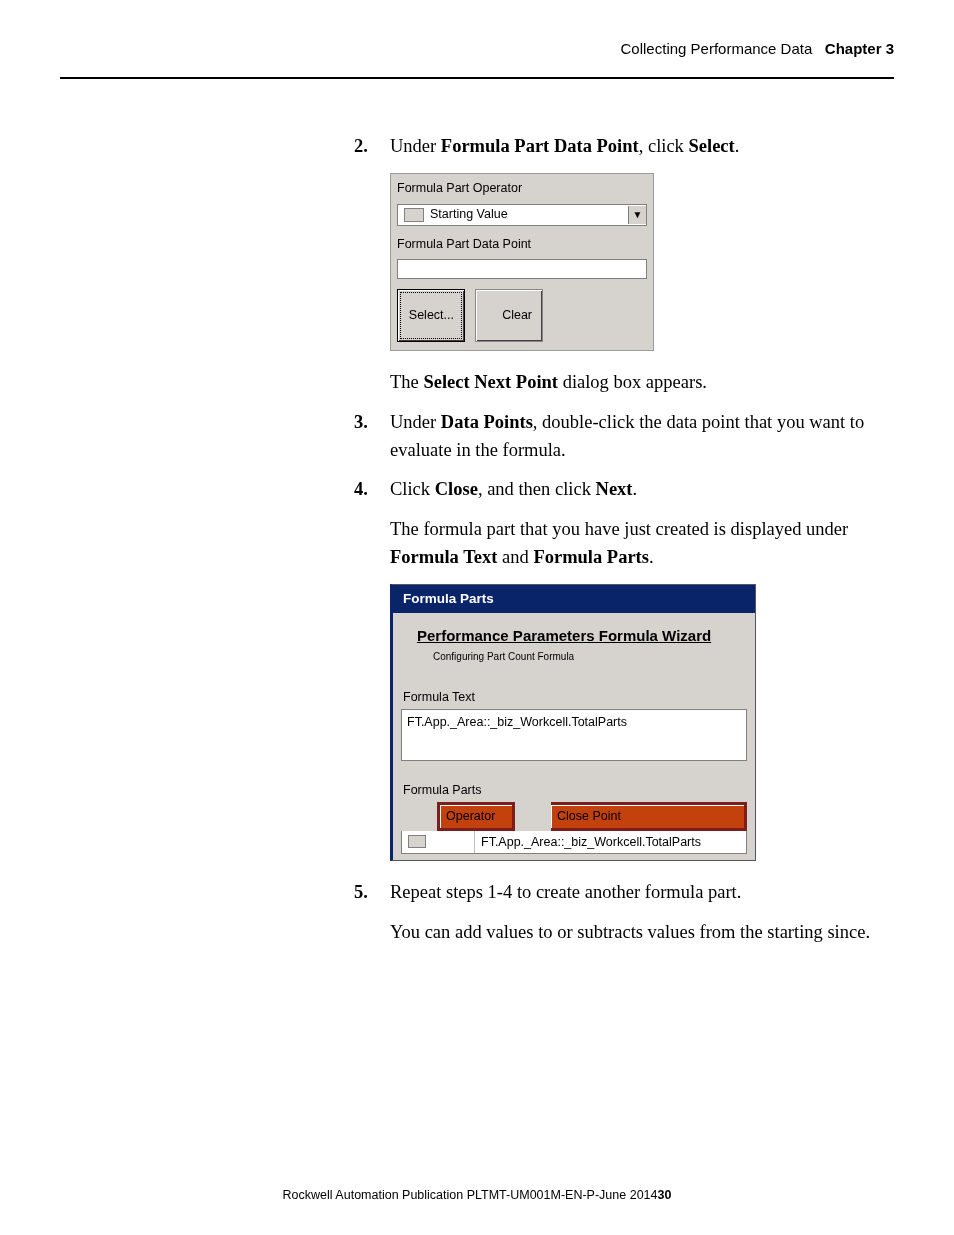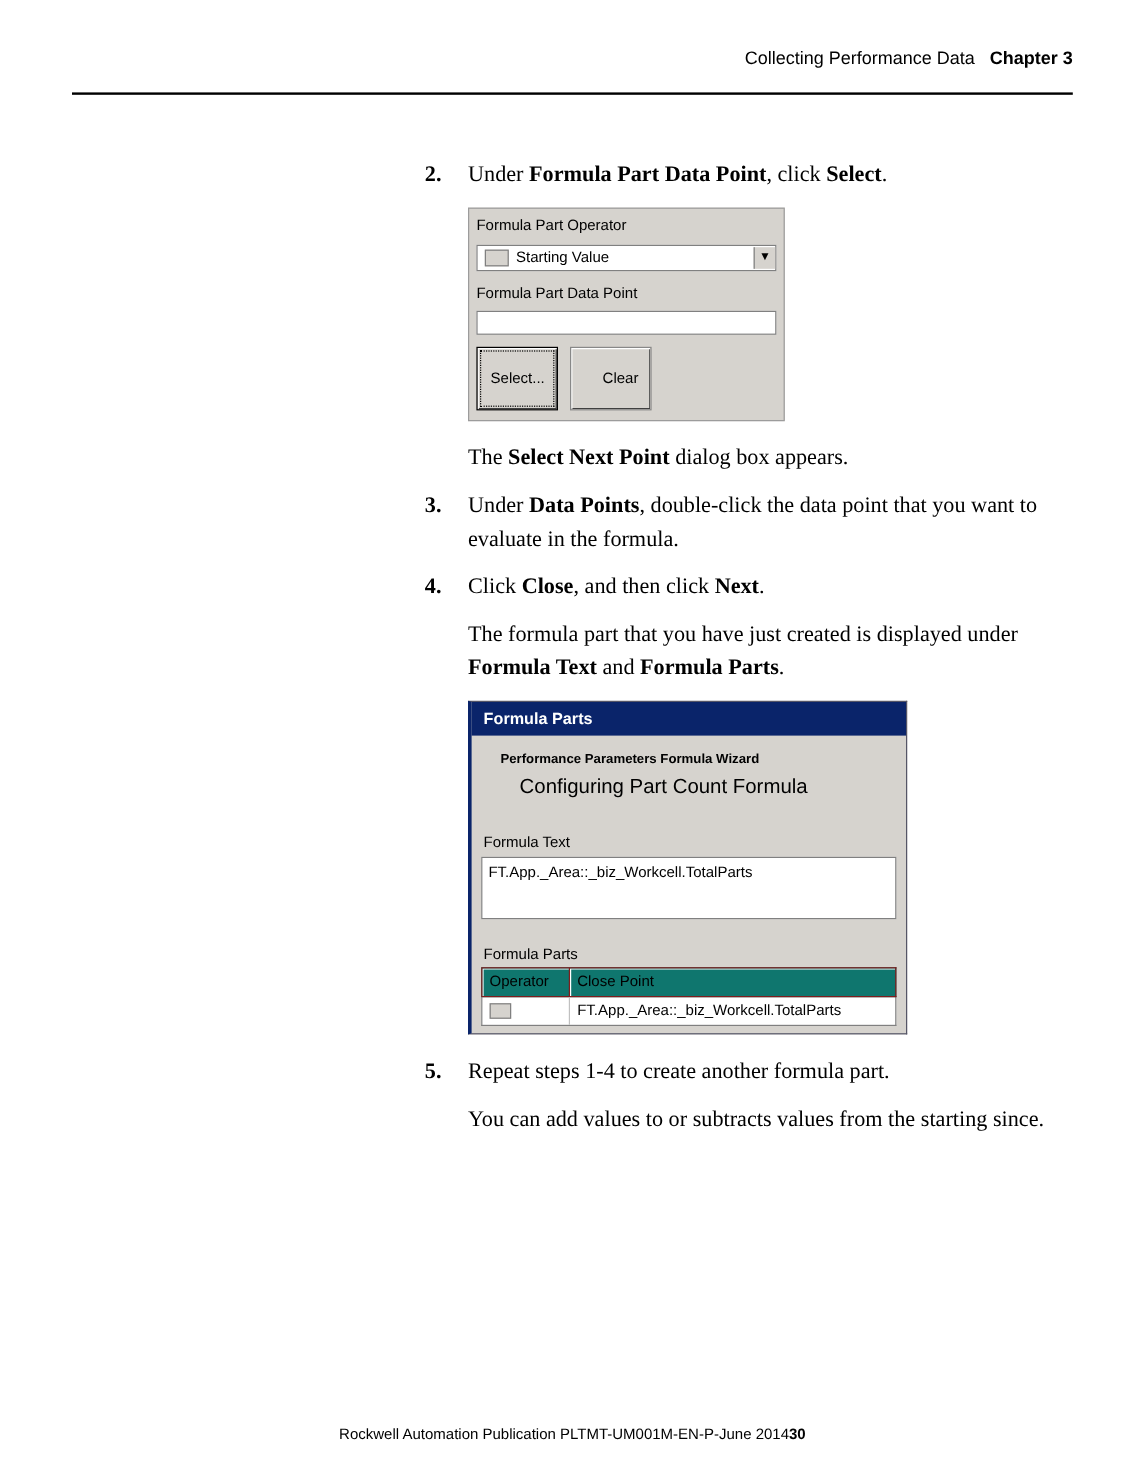--- a/index.html
+++ b/index.html
@@ -132,48 +132,50 @@
   .fig2 .titlebar {
     background: #0a246a;
     color: #fff;
     font-weight: bold;
     padding: 4px 10px;
     font-size: 13.5px;
   }
   .fig2 .wiztitle {
     font-weight: bold;
     padding: 12px 12px 2px 24px;
-    font-size: 11px;
+    font-size: 15px;
+    text-decoration: underline;
   }
   .fig2 .wizsub {
     padding: 0 12px 20px 40px;
-    font-size: 17px;
+    font-size: 10px;
   }
   .fig2 .label2 {
     padding: 4px 10px 2px 10px;
     font-size: 12.5px;
   }
   .fig2 .ftext {
     margin: 0 8px 16px 8px;
     height: 44px;
     background: #fff;
     border: 1px solid #808080;
     padding: 3px 5px;
     font-size: 12.5px;
   }
   .fig2 .gridhead {
     display: flex;
     margin: 0 8px;
     font-size: 12.5px;
   }
   .fig2 .gridhead > div {
-    background: #0f766e;
-    border: 1px solid #7f1d1d;
+    background: #c2410c;
+    border: 3px solid #7f1d1d;
     box-shadow: inset 1px 1px 0 #fff;
     padding: 2px 6px;
+    margin-left: 36px;
   }
   .fig2 .gridhead .c1 { width: 60px; }
   .fig2 .gridhead .c2 { flex: 1; border-left: none; }
   .fig2 .gridrow {
     display: flex;
     margin: 0 8px 6px 8px;
     background: #fff;
     border: 1px solid #808080;
     border-top: none;
     font-size: 12.5px;

